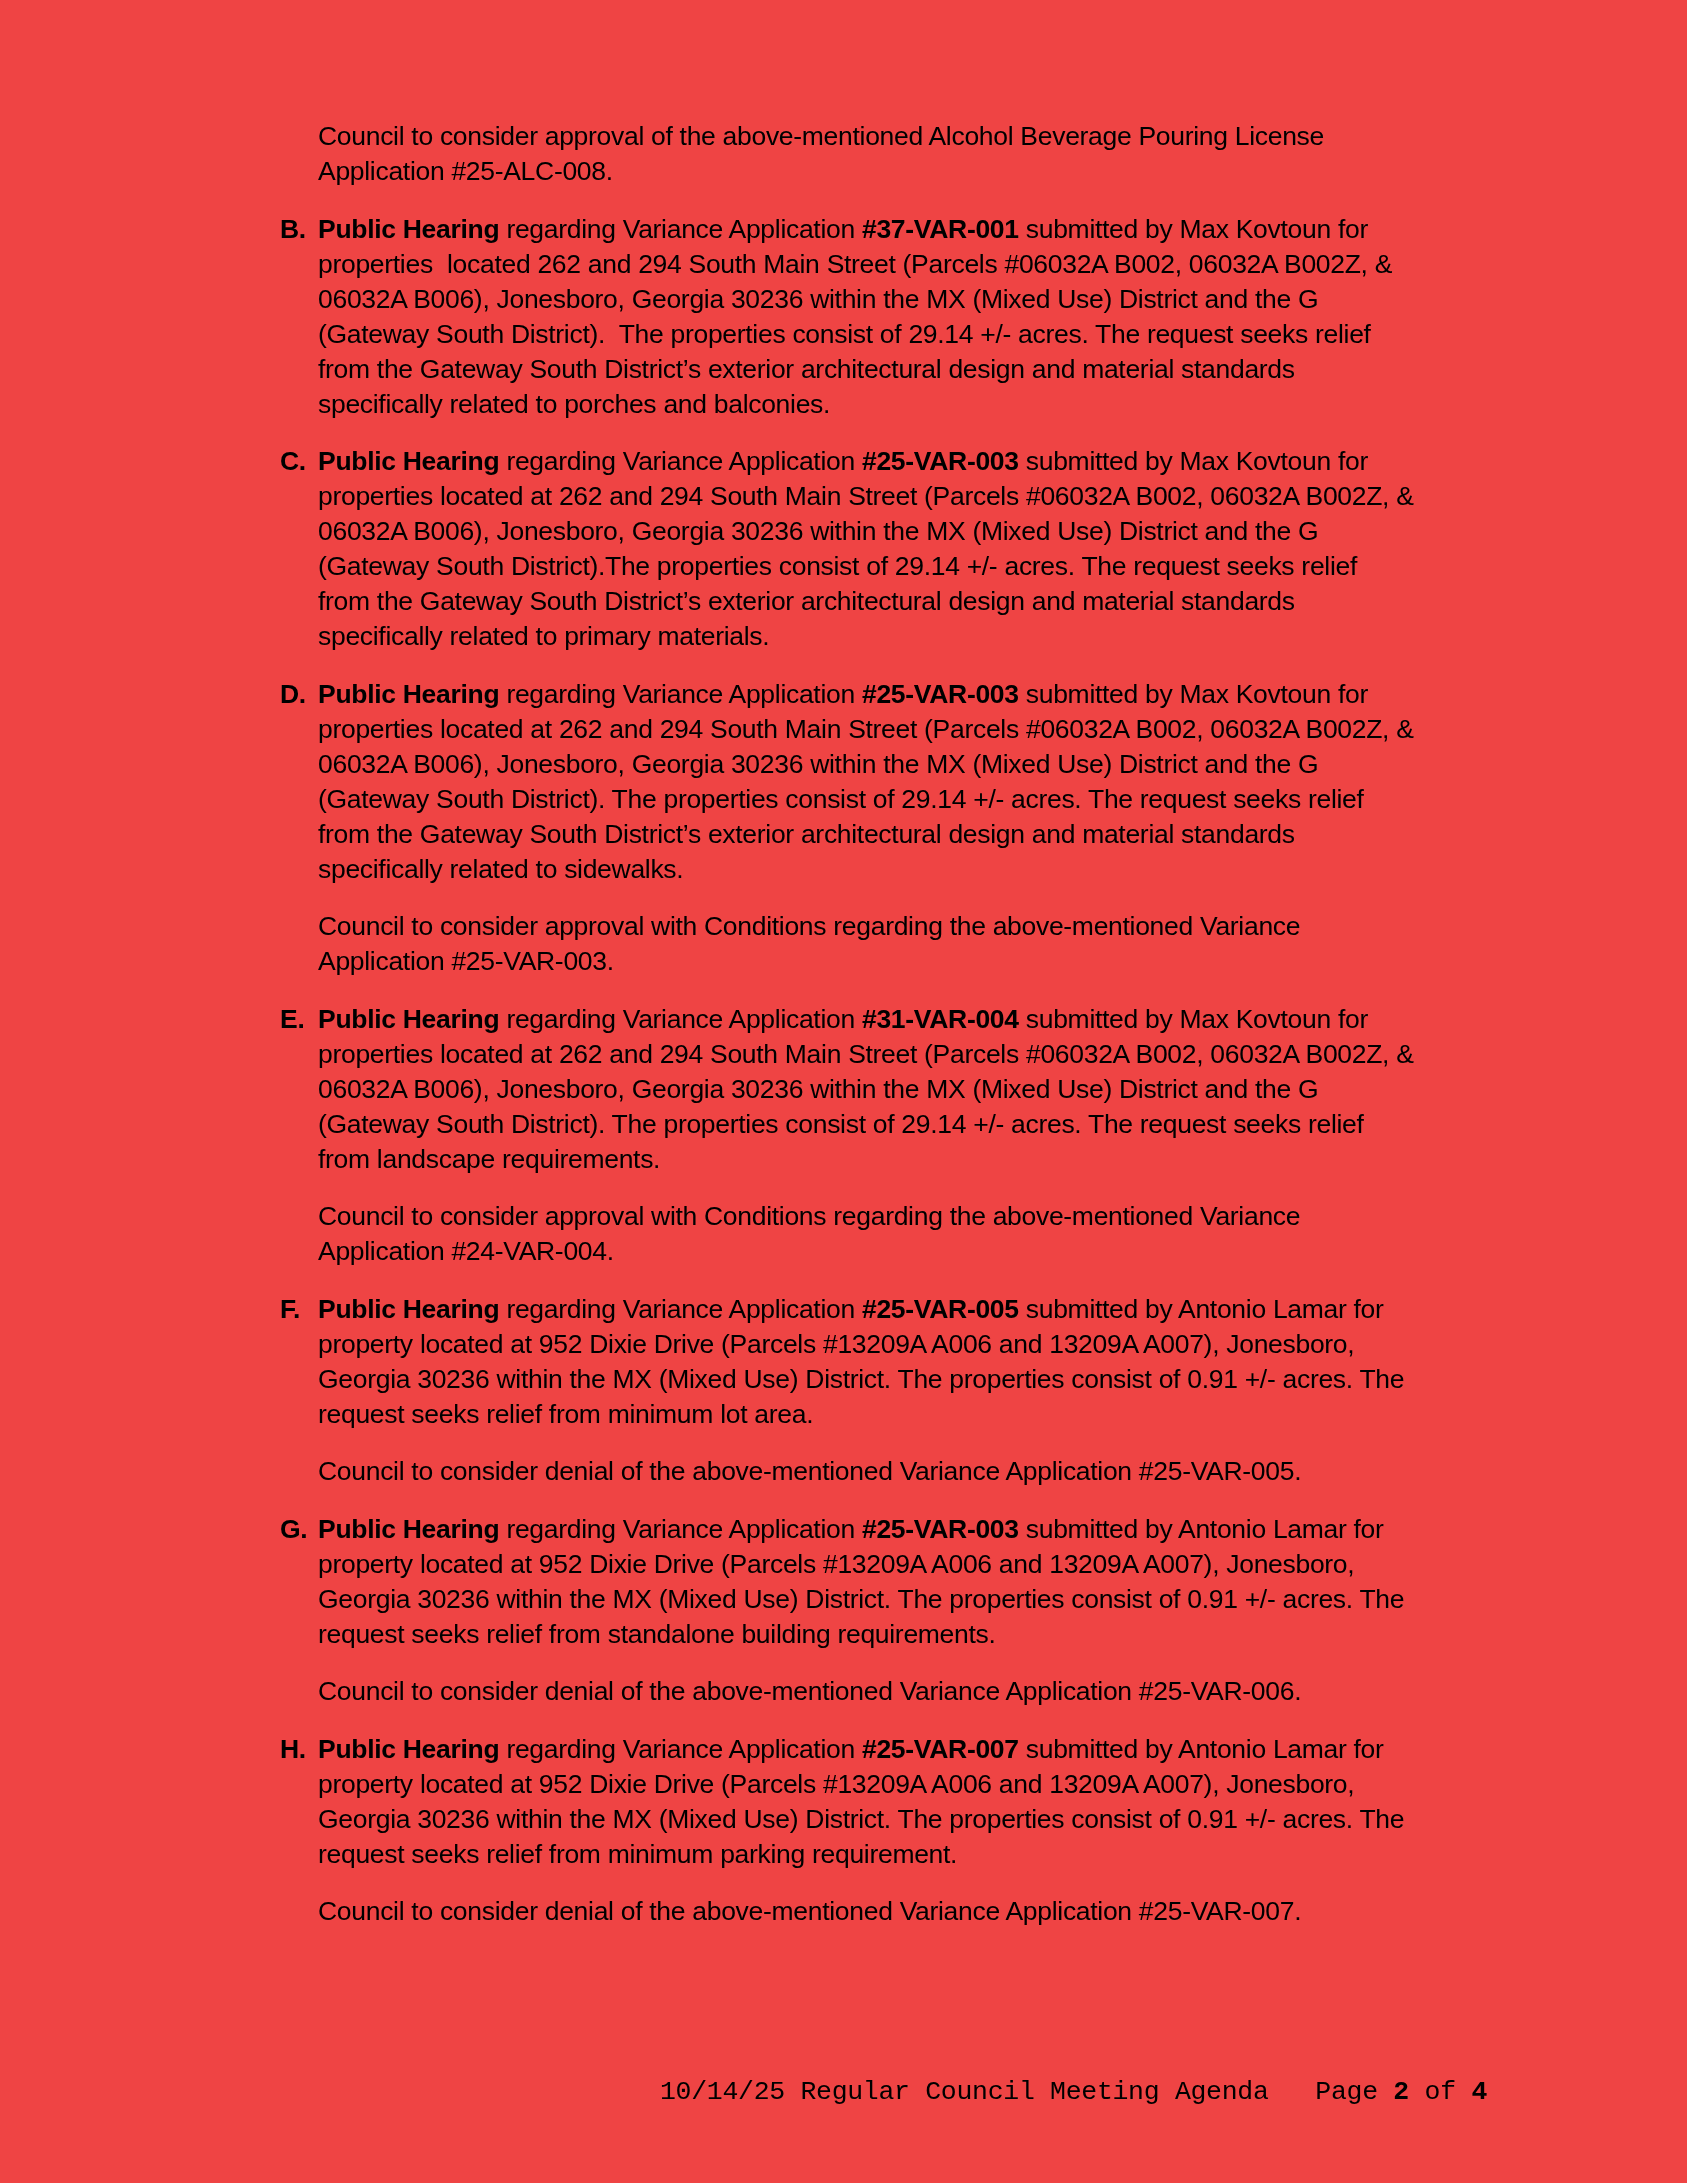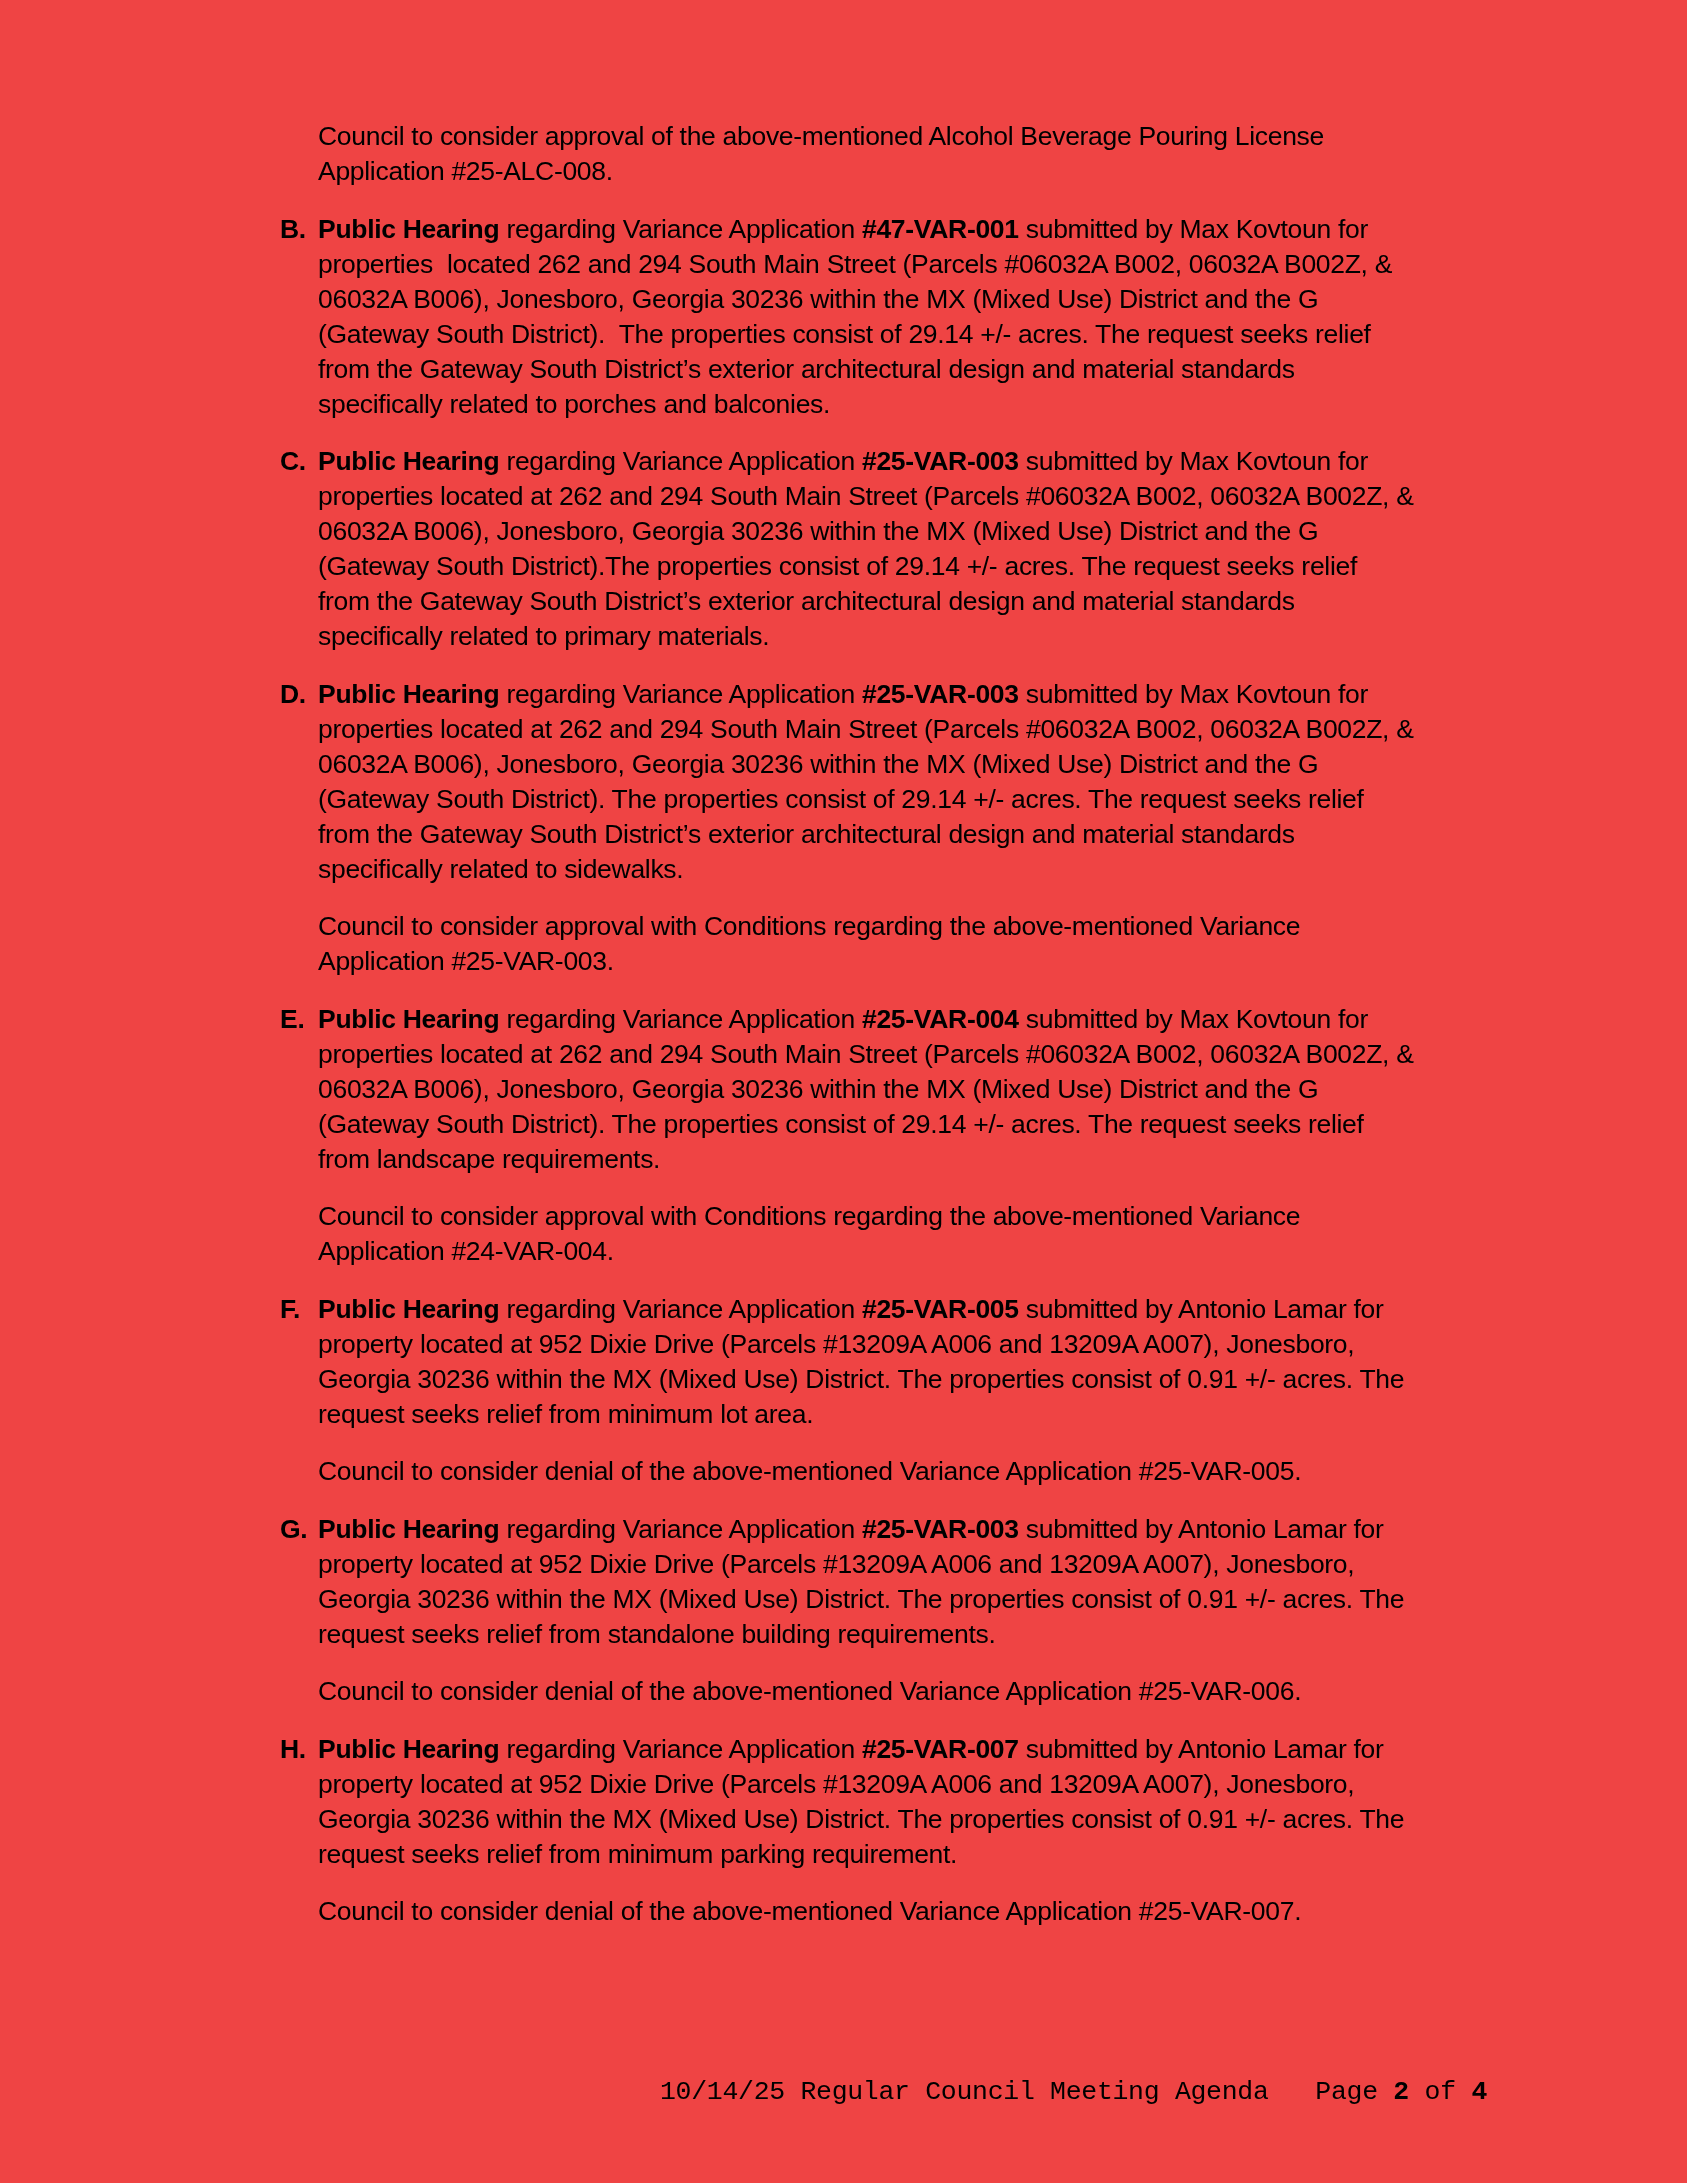--- a/index.html
+++ b/index.html
@@ -44,21 +44,21 @@
 <body>
 
 <div class="page">
   <div class="content">
 
     <p>Council to consider approval of the above-mentioned Alcohol Beverage Pouring License
 Application #25-ALC-008.</p>
 
     <div class="hearing-item">
       <span class="item-letter">B.</span>
-      <p><b>Public Hearing</b><span> regarding Variance Application </span><b>#47-VAR-001</b><span> submitted by Max Kovtoun for
+      <p><b>Public Hearing</b><span> regarding Variance Application </span><b>#37-VAR-001</b><span> submitted by Max Kovtoun for
 properties  located 262 and 294 South Main Street (Parcels #06032A B002, 06032A B002Z, &amp;
 06032A B006), Jonesboro, Georgia 30236 within the MX (Mixed Use) District and the G
 (Gateway South District).  The properties consist of 29.14 +/- acres. The request seeks relief
 from the Gateway South District’s exterior architectural design and material standards
 specifically related to porches and balconies.</span></p>
     </div>
 
     <div class="hearing-item">
       <span class="item-letter">C.</span>
       <p><b>Public Hearing</b><span> regarding Variance Application </span><b>#25-VAR-003</b><span> submitted by Max Kovtoun for
@@ -76,21 +76,21 @@
 06032A B006), Jonesboro, Georgia 30236 within the MX (Mixed Use) District and the G
 (Gateway South District). The properties consist of 29.14 +/- acres. The request seeks relief
 from the Gateway South District’s exterior architectural design and material standards
 specifically related to sidewalks.</span></p>
       <p>Council to consider approval with Conditions regarding the above-mentioned Variance
 Application #25-VAR-003.</p>
     </div>
 
     <div class="hearing-item">
       <span class="item-letter">E.</span>
-      <p><b>Public Hearing</b><span> regarding Variance Application </span><b>#25-VAR-004</b><span> submitted by Max Kovtoun for
+      <p><b>Public Hearing</b><span> regarding Variance Application </span><b>#31-VAR-004</b><span> submitted by Max Kovtoun for
 properties located at 262 and 294 South Main Street (Parcels #06032A B002, 06032A B002Z, &amp;
 06032A B006), Jonesboro, Georgia 30236 within the MX (Mixed Use) District and the G
 (Gateway South District). The properties consist of 29.14 +/- acres. The request seeks relief
 from landscape requirements.</span></p>
       <p>Council to consider approval with Conditions regarding the above-mentioned Variance
 Application #24-VAR-004.</p>
     </div>
 
     <div class="hearing-item">
       <span class="item-letter">F.</span>

